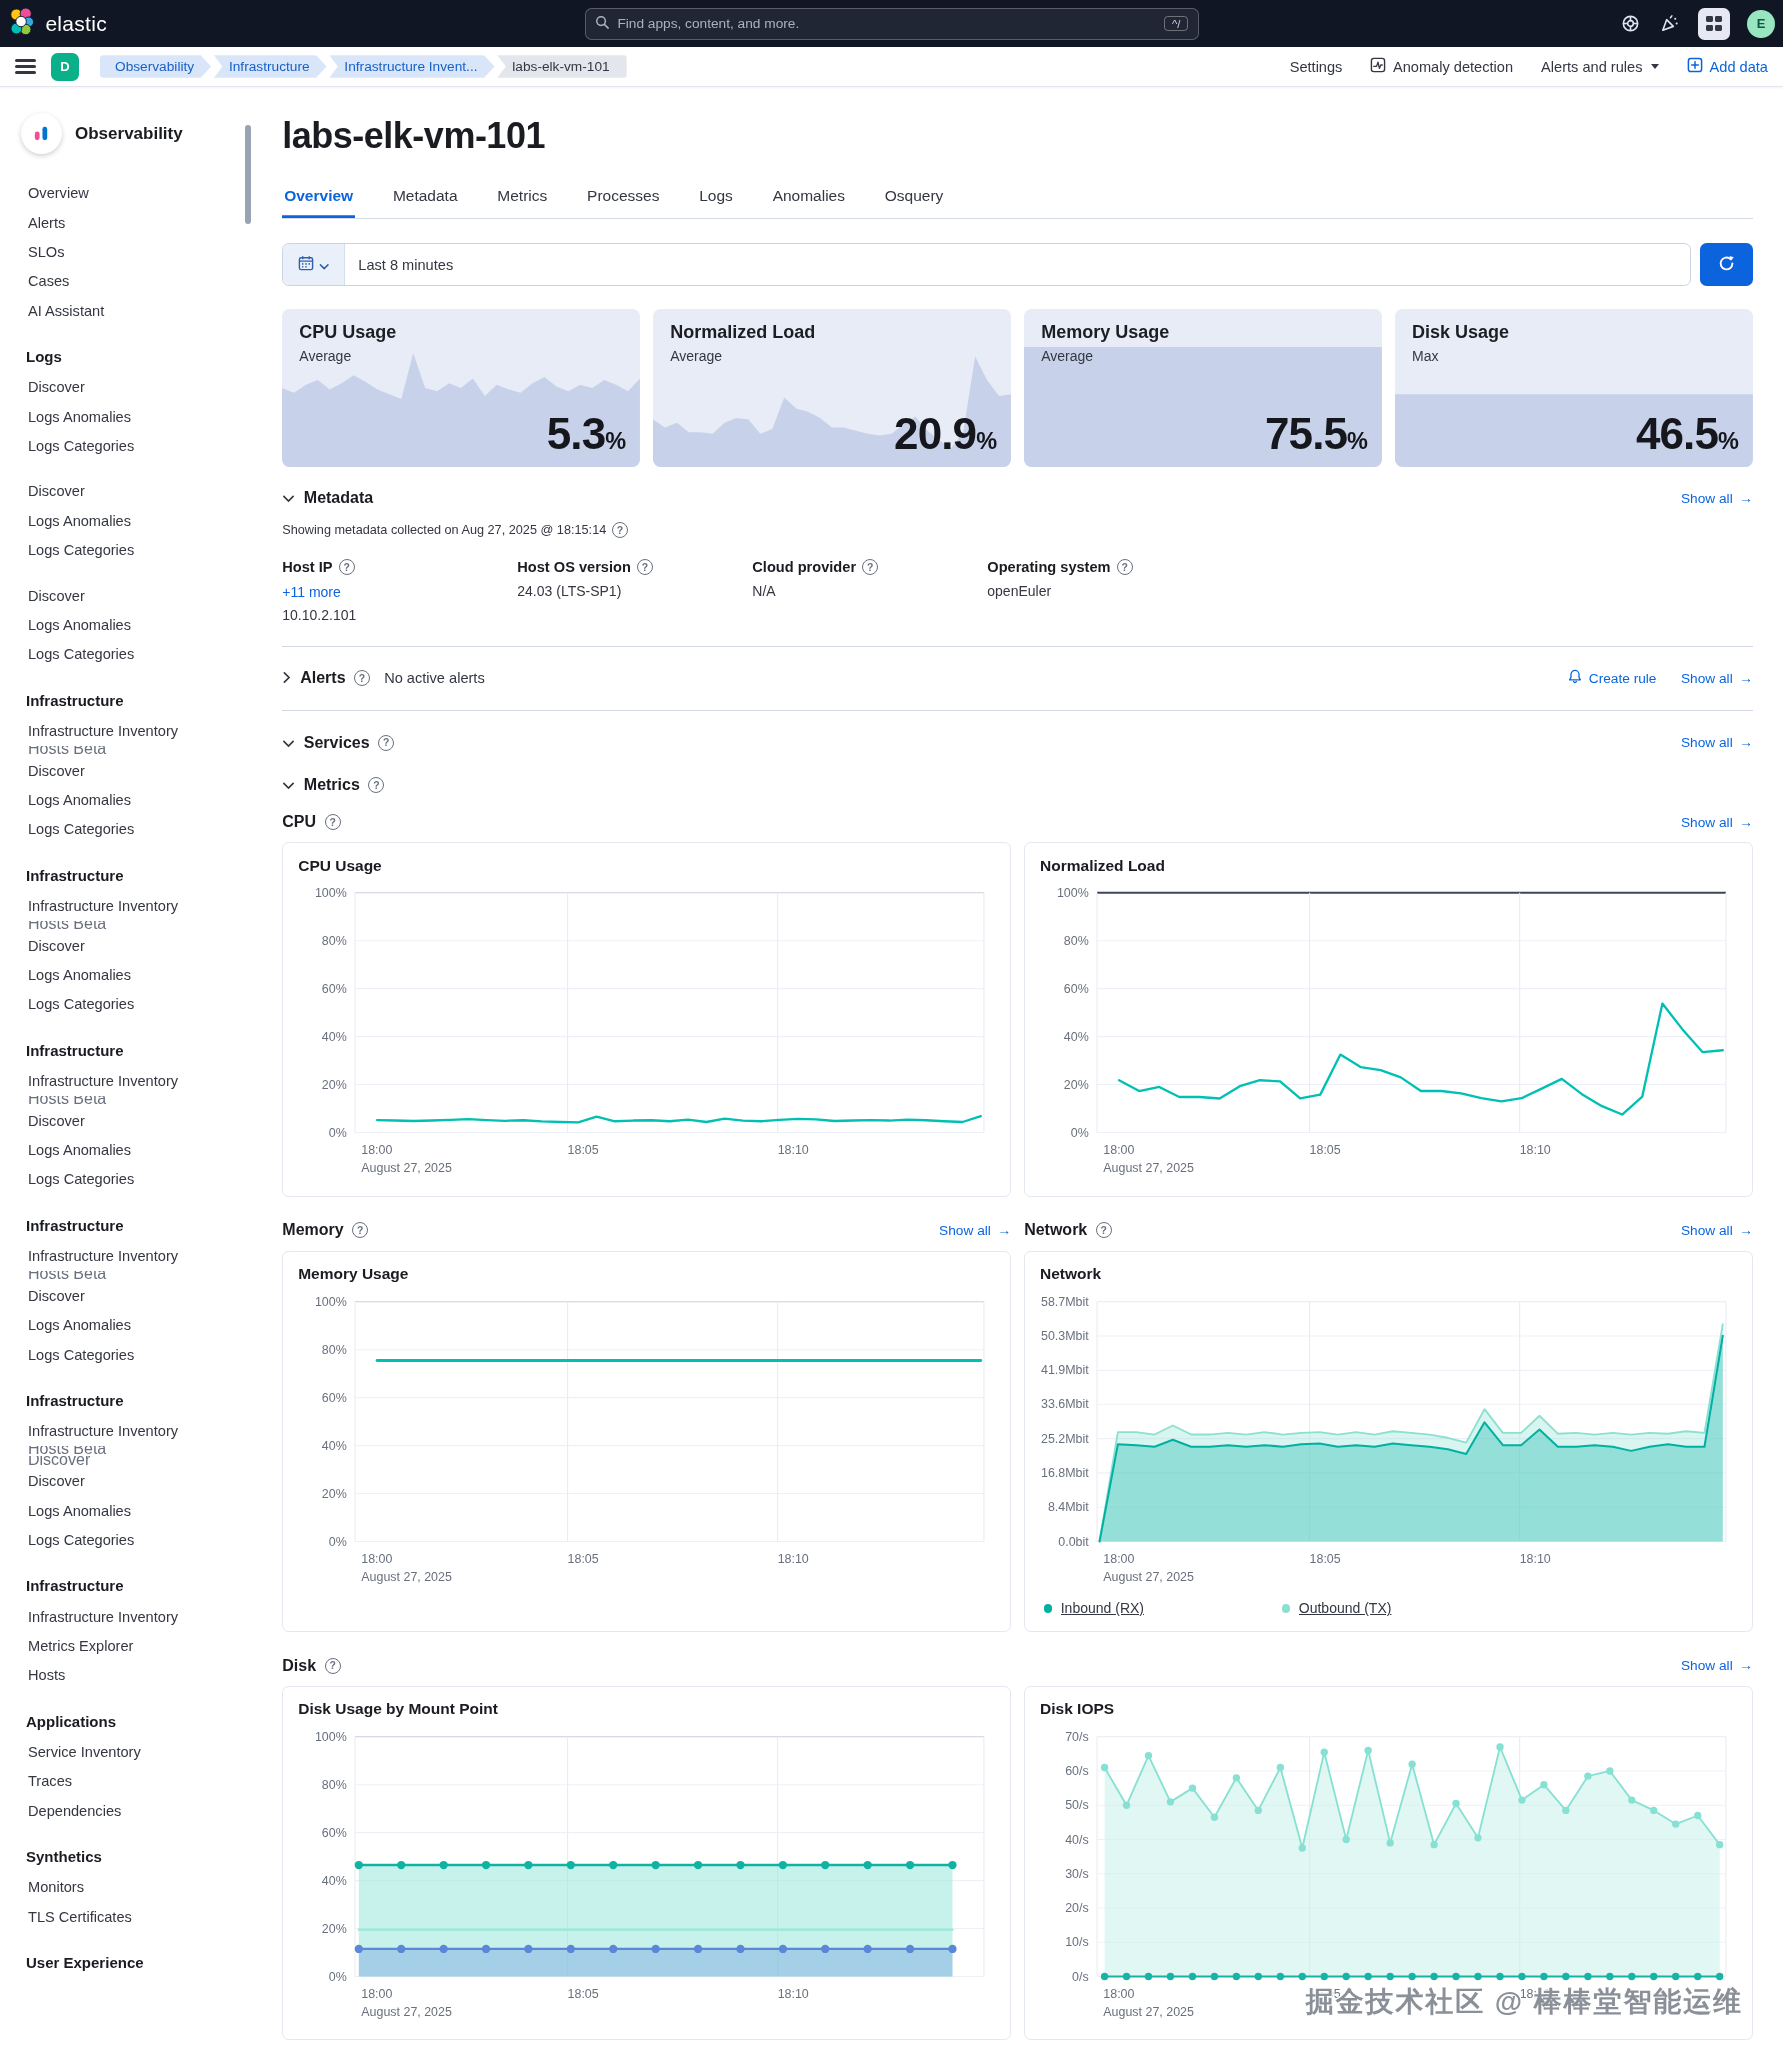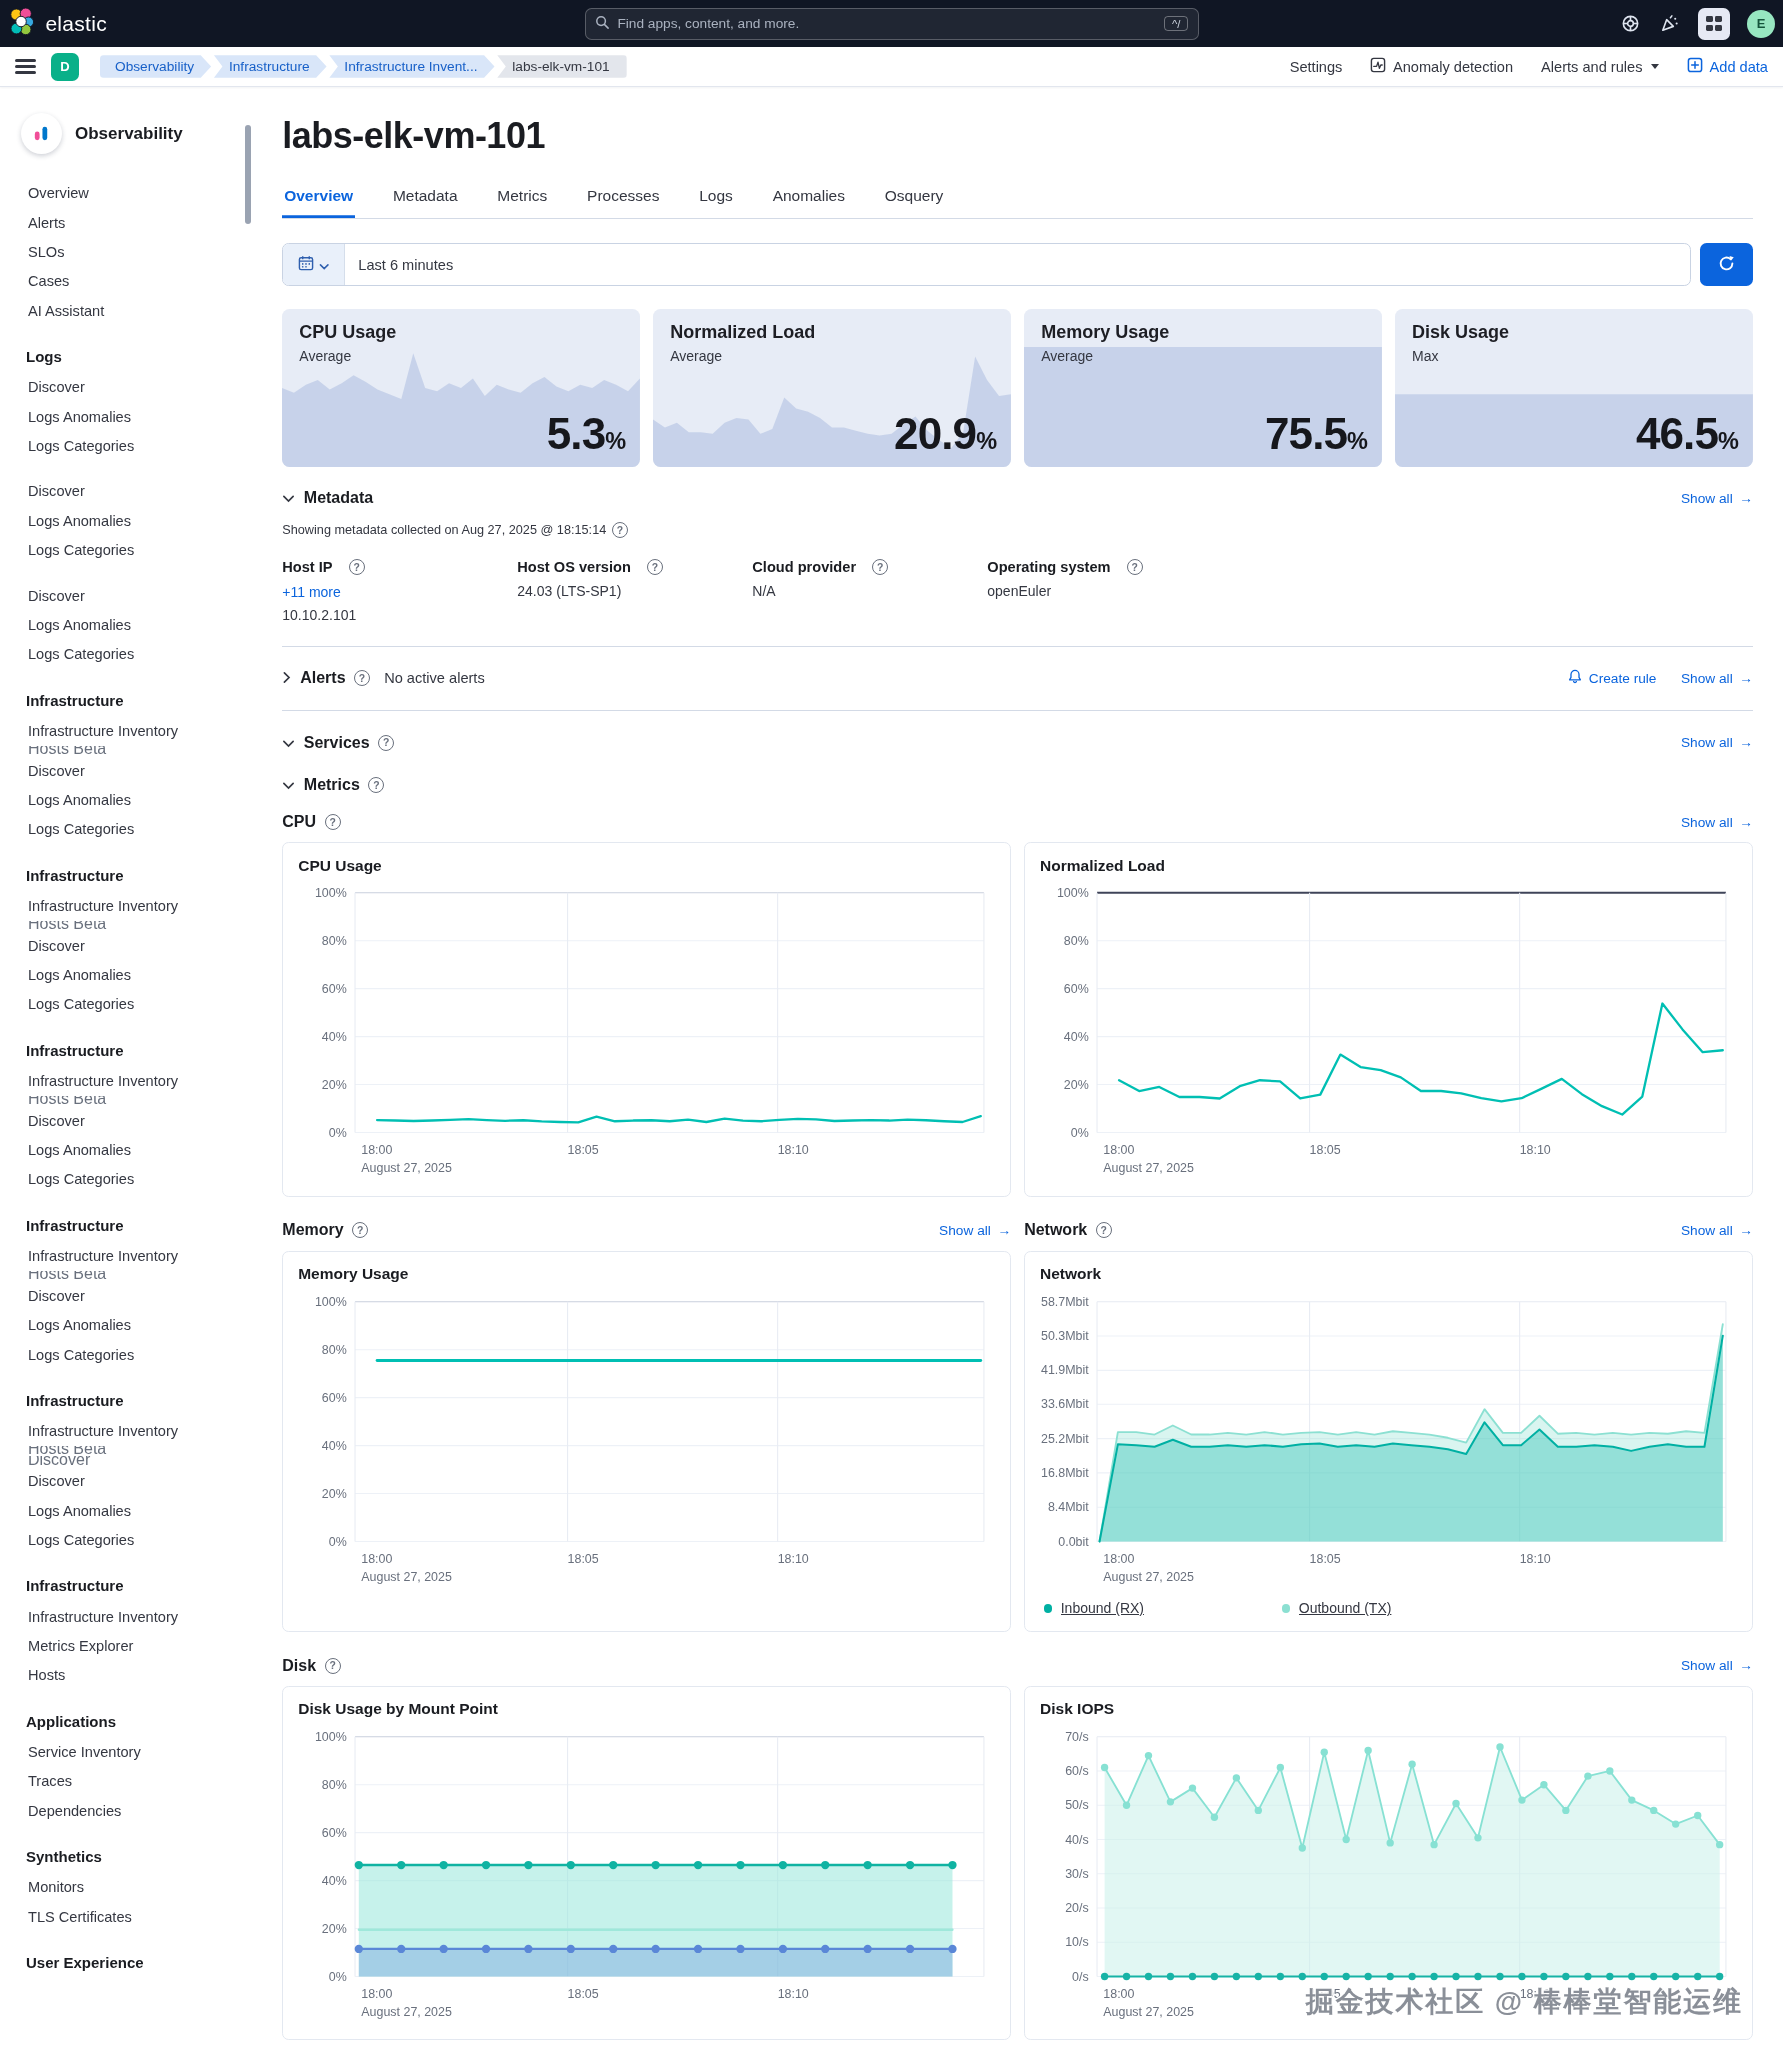--- a/index.html
+++ b/index.html
@@ -77,21 +77,21 @@
   .sec-left{display:flex;align-items:center;gap:8.5px;flex:1;}
   .sec-title{font-size:16px;font-weight:700;color:#1a1c21;}
   .sec-status{font-size:14.6px;color:#343741;margin-left:5.6px;}
   .q{display:inline-flex;width:16px;height:16px;border:1.4px solid #69707d;border-radius:50%;color:#69707d;font-size:10.4px;font-weight:700;align-items:center;justify-content:center;flex-shrink:0;}
   .showall{color:#0b64dd;font-size:13.7px;display:flex;align-items:center;gap:6.6px;cursor:pointer;white-space:nowrap;}
   .blue-link{color:#0b64dd;cursor:pointer;}
   .right-group{display:flex;align-items:center;gap:24.5px;}
 
   .meta-note{margin-top:15px;font-size:12.7px;color:#343741;display:flex;align-items:center;gap:5.6px;}
   .meta-grid{display:grid;grid-template-columns:235px 235px 235px 1fr;margin-top:21px;}
-  .meta-lab{display:flex;align-items:center;gap:16px;font-size:14.6px;font-weight:700;color:#1a1c21;}
+  .meta-lab{display:flex;align-items:center;gap:6px;font-size:14.6px;font-weight:700;color:#1a1c21;}
   .meta-link{display:block;margin-top:8.5px;font-size:14px;color:#0b64dd;cursor:pointer;}
   .meta-val{margin-top:7.5px;font-size:14px;color:#343741;}
 
   .svc-text{margin-top:17px;font-size:15px;color:#343741;}
 
   .mx-head{display:flex;align-items:center;margin-top:24.5px;}
   .mx-sub{display:flex;align-items:center;margin-top:19px;}
   .grid2{display:grid;grid-template-columns:1fr 1fr;gap:13px;margin-top:11.3px;}
   .head2{display:grid;grid-template-columns:1fr 1fr;gap:13px;margin-top:24.5px;}
   .panel{background:#fff;border:0.9px solid #e3e8f0;border-radius:6.6px;padding:11.3px 13px 9.4px 13px;}
@@ -332,21 +332,21 @@
                   <circle cx="8.5" cy="9.5" r=".9" fill="#2f5fae"></circle>
                   <circle cx="12" cy="9.5" r=".9" fill="#2f5fae"></circle>
                   <circle cx="5" cy="12.5" r=".9" fill="#2f5fae"></circle>
                   <circle cx="8.5" cy="12.5" r=".9" fill="#2f5fae"></circle>
                 </svg></span>
             <span><svg width="10.4" height="7.5" viewBox="0 0 11 8">
                   <polyline points="1.5,2 5.5,6 9.5,2" fill="none" stroke="#2f5fae" stroke-width="1.6" stroke-linecap="round"></polyline>
                 </svg></span>
           </div>
           <div class="t-input">
-              <span>Last 6 minutes</span>
+              <span>Last 8 minutes</span>
             </div>
         </div>
         <button class="t-refresh">
           <span><svg width="19" height="19" viewBox="0 0 20 20">
                 <path d="M16.2 10a6.2 6.2 0 1 1-2-4.6" fill="none" stroke="#fff" stroke-width="2" stroke-linecap="round"></path>
                 <polygon points="13.2,2.2 17.6,3.4 14.6,7" fill="#fff"></polygon>
               </svg></span>
         </button>
       </div>
 

